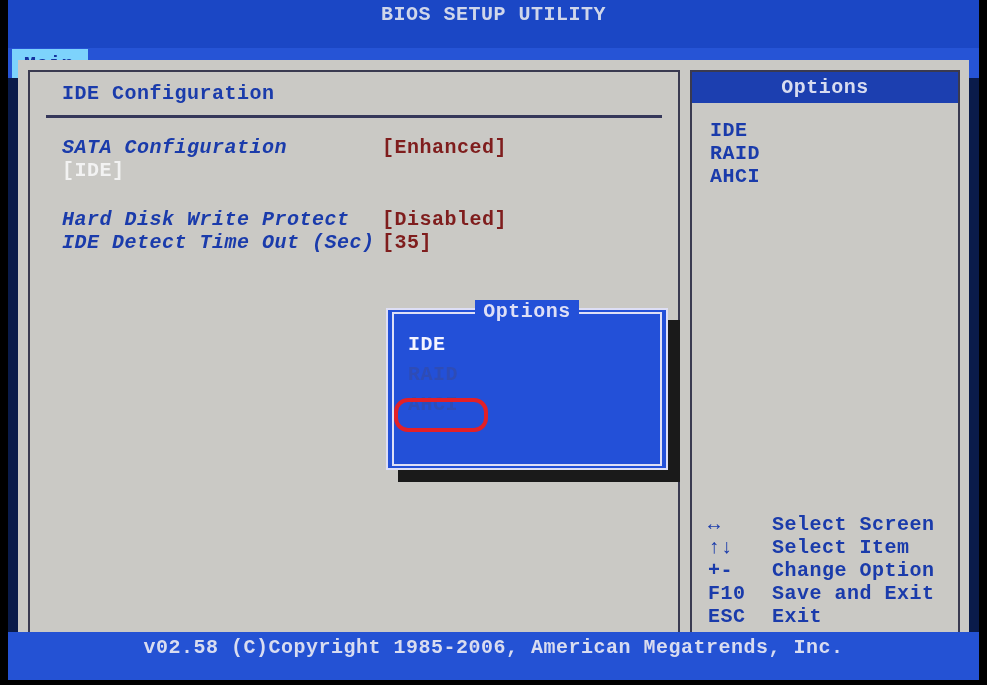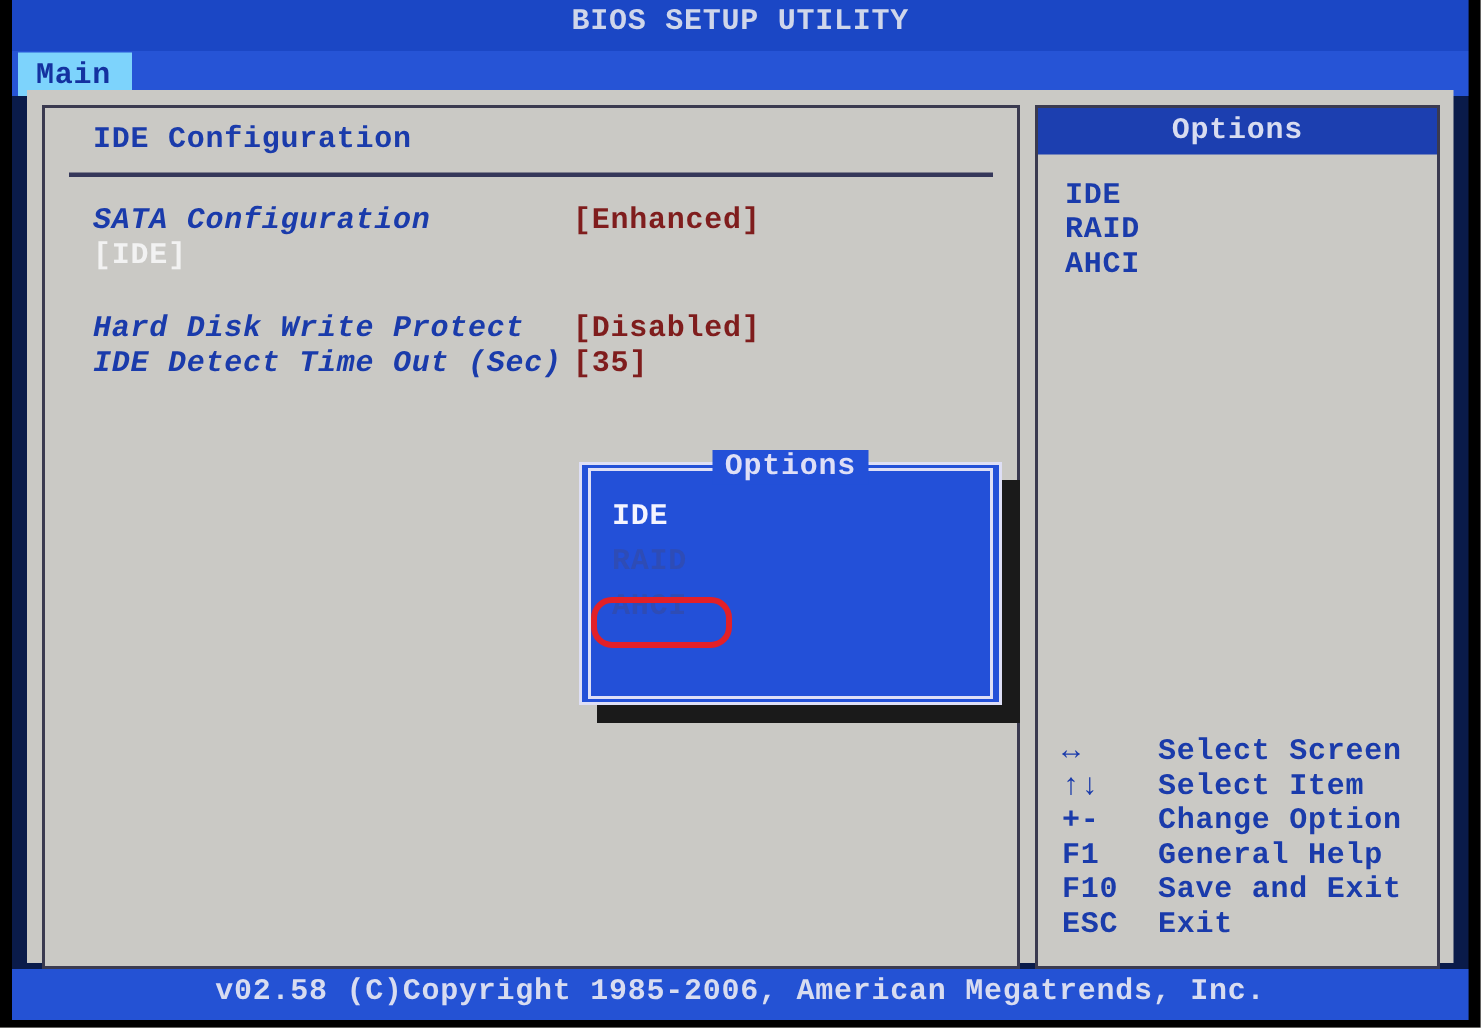--- a/index.html
+++ b/index.html
@@ -12,21 +12,21 @@
     letter-spacing: 0.5px;
     color: #c5c6d0;
   }
   .screen {
     position: absolute;
     left: 8px; top: 0;
     width: 971px; height: 680px;
     background: #0a1b4a;
   }
   .title-bar {
-    height: 34px;
+    height: 48px;
     background: #1b47c5;
     text-align: center;
     line-height: 30px;
     color: #cfd6ea;
   }
   .tab-row {
     height: 30px;
     background: #2654d6;
     display: flex;
     align-items: flex-end;
@@ -141,21 +141,21 @@
     left: 376px; top: 338px;
     width: 94px; height: 34px;
     border: 4px solid #e22028;
     border-radius: 14px;
     pointer-events: none;
   }
   
   .footer {
     position: absolute;
     left: 0; right: 0; bottom: 0;
-    height: 34px;
+    height: 48px;
     background: #2452d4;
     color: #d8dcf0;
     text-align: center;
     line-height: 32px;
   }
 </style>
 </head>
 <body>
 
 <div class="screen">
@@ -211,24 +211,20 @@
         </div>
         <div class="help-row">
           <div class="help-key">↑↓</div>
           <div class="help-text">Select Item</div>
         </div>
         <div class="help-row">
           <div class="help-key">+-</div>
           <div class="help-text">Change Option</div>
         </div>
         <div class="help-row">
-          <div class="help-key">F1</div>
-          <div class="help-text">General Help</div>
-        </div>
-        <div class="help-row">
           <div class="help-key">F10</div>
           <div class="help-text">Save and Exit</div>
         </div>
         <div class="help-row">
           <div class="help-key">ESC</div>
           <div class="help-text">Exit</div>
         </div>
       </div>
     </div>
 

